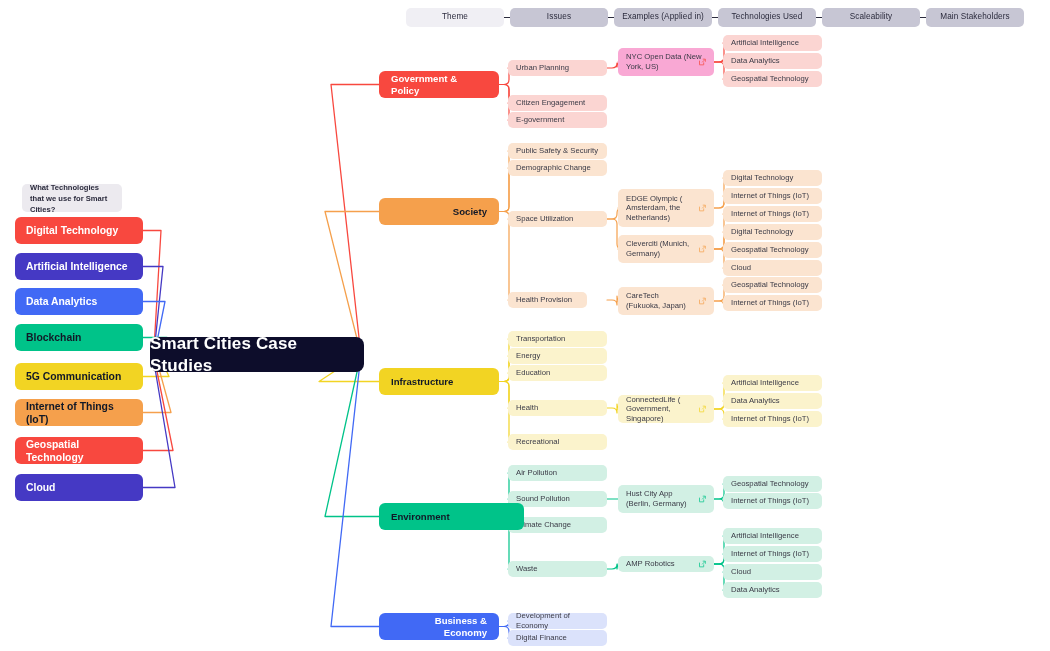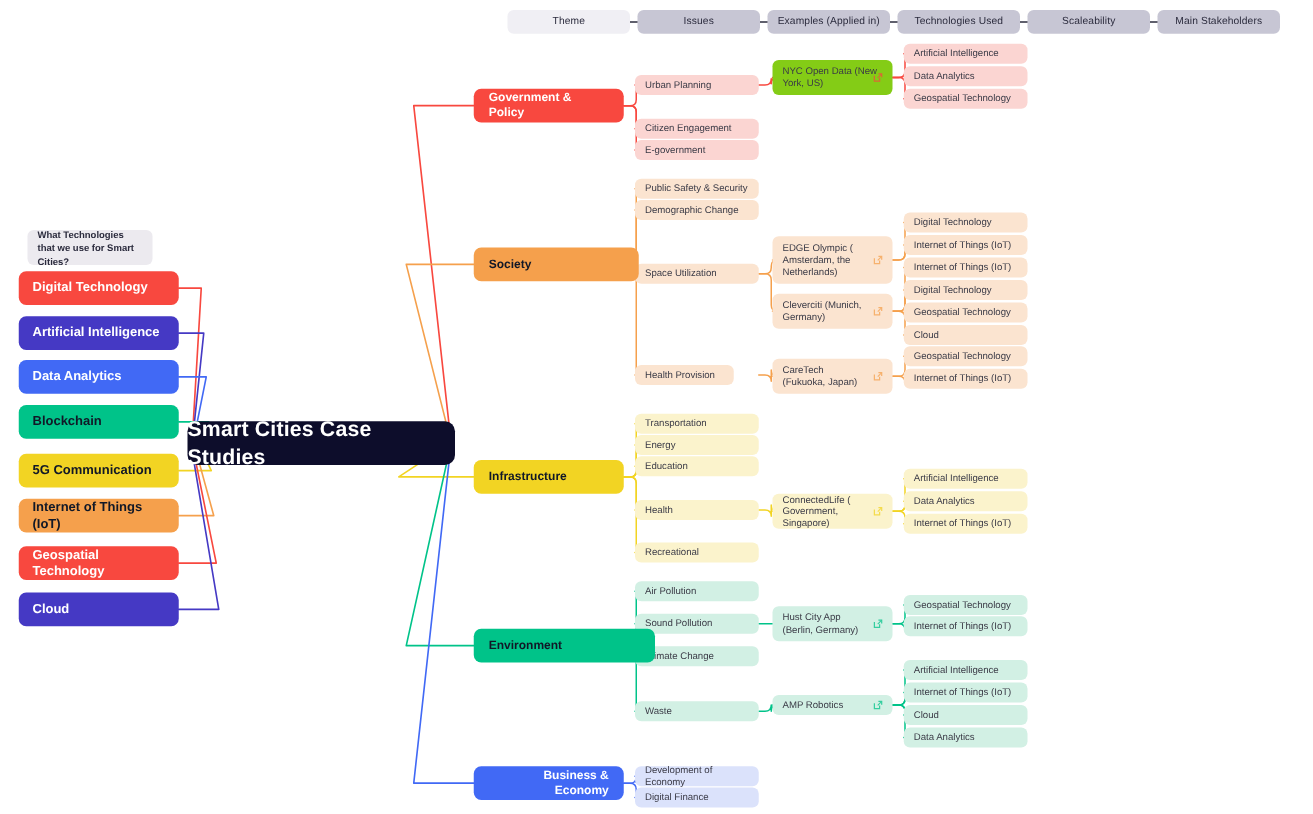--- a/index.html
+++ b/index.html
@@ -231,21 +231,21 @@
       </div>
       <div class="node tech" style="background: rgb(69, 57, 196); color: rgb(255, 255, 255); left: 15px; top: 474px; width: 128px; height: 27px;">
         <span>Cloud</span>
       </div>
       <div class="node theme" style="background: rgb(248, 72, 63); color: rgb(255, 255, 255); left: 379px; top: 71px; width: 120px; height: 27px;">
         <span>Government &amp; Policy</span>
       </div>
       <div class="node leaf" style="background: rgb(251, 213, 210); height: 16px; left: 508px; top: 60px; width: 99px;">
         <span class="txt">Urban Planning</span>
       </div>
-      <div class="node leaf" style="background: #84cc16; position: absolute; padding-right: 8px; left: 618px; top: 48px; width: 96px; height: 28px;">
+      <div class="node leaf" style="background: #f9a8d4; position: absolute; padding-right: 8px; left: 618px; top: 48px; width: 96px; height: 28px;">
         <span class="txt">NYC Open Data (New York, US)</span>
         <span class="ext">
           <svg viewBox="0 0 12 12" width="9" height="9">
             <path d="M2 4.2v5.6h5.6V6.6" fill="none" stroke="#f8483f" stroke-width="1.3"></path>
             <path d="M6.3 2.2h3.5v3.5" fill="none" stroke="#f8483f" stroke-width="1.3"></path>
             <path d="M9.8 2.2 5.6 6.4" fill="none" stroke="#f8483f" stroke-width="1.3"></path>
           </svg>
         </span>
       </div>
       <div class="node leaf" style="background: rgb(251, 213, 210); left: 723px; top: 35px; width: 99px; height: 16px;">
@@ -256,21 +256,21 @@
       </div>
       <div class="node leaf" style="background: rgb(251, 213, 210); left: 723px; top: 71px; width: 99px; height: 16px;">
         <span class="txt">Geospatial Technology</span>
       </div>
       <div class="node leaf" style="background: rgb(251, 213, 210); height: 16px; left: 508px; top: 95px; width: 99px;">
         <span class="txt">Citizen Engagement</span>
       </div>
       <div class="node leaf" style="background: rgb(251, 213, 210); height: 16px; left: 508px; top: 112px; width: 99px;">
         <span class="txt">E-government</span>
       </div>
-      <div class="node theme" style="background: rgb(245, 160, 76); color: rgb(17, 24, 39); left: 379px; top: 198px; width: 132px; height: 27px;">
+      <div class="node theme" style="background: rgb(245, 160, 76); color: rgb(17, 24, 39); left: 379px; top: 198px; width: 120px; height: 27px; justify-content: flex-end;">
         <span>Society</span>
       </div>
       <div class="node leaf" style="background: rgb(251, 228, 208); height: 16px; left: 508px; top: 143px; width: 99px;">
         <span class="txt">Public Safety &amp; Security</span>
       </div>
       <div class="node leaf" style="background: rgb(251, 228, 208); height: 16px; left: 508px; top: 160px; width: 99px;">
         <span class="txt">Demographic Change</span>
       </div>
       <div class="node leaf" style="background: rgb(251, 228, 208); height: 16px; left: 508px; top: 211px; width: 99px;">
         <span class="txt">Space Utilization</span>

